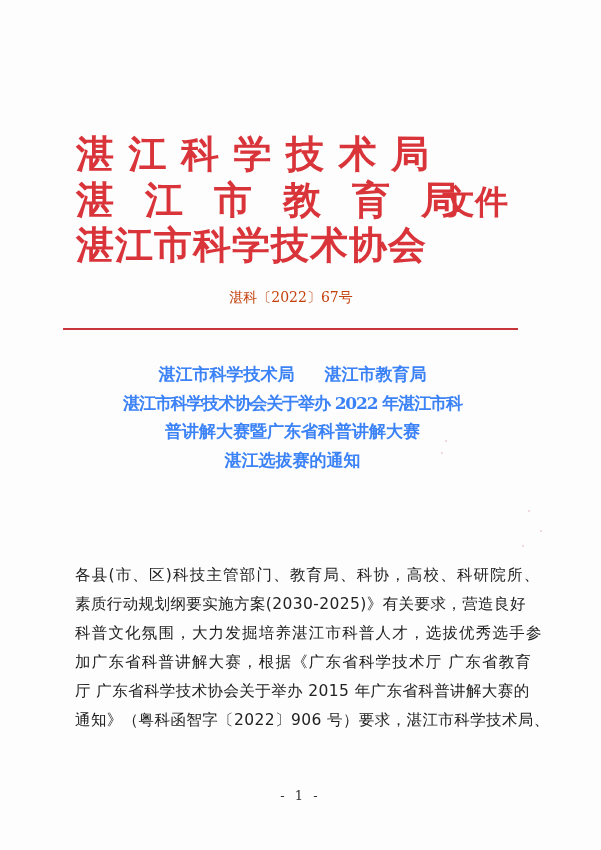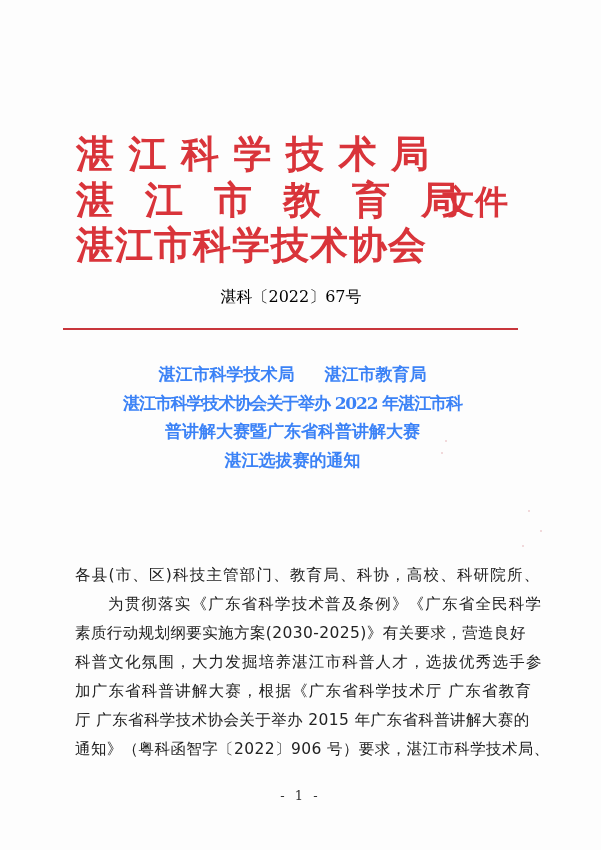--- a/index.html
+++ b/index.html
@@ -52,23 +52,23 @@
       color: #d9343a;
       white-space: nowrap;
     }
     
     .doc-number {
       position: absolute;
       left: 0;
       width: 582px;
       top: 286px;
       text-align: center;
-      font-size: 16px;
+      font-size: 14px;
       line-height: 22px;
-      color: #000000;
+      color: #c2410c;
     }
     .red-rule {
       position: absolute;
       left: 63px;
       top: 328px;
       width: 455px;
       height: 2px;
       background: #c8363c;
     }
     
@@ -149,21 +149,20 @@
     <span class="tl t1">
       <span>湛江市科学技术局</span><span class="gap"></span><span>湛江市教育局</span>
     </span>
     <span class="tl t2">湛江市科学技术协会关于举办 2022 年湛江市科</span>
     <span class="tl t3">普讲解大赛暨广东省科普讲解大赛</span>
     <span class="tl t4">湛江选拔赛的通知</span>
   </div>
 
   <div class="body-text">
     <span class="bl">各县(市、区)科技主管部门、教育局、科协，高校、科研院所、</span>
-    <span class="bl indent">为贯彻落实《广东省科学技术普及条例》《广东省全民科学</span>
     <span class="bl tight">素质行动规划纲要实施方案(2030-2025)》有关要求，营造良好</span>
     <span class="bl">科普文化氛围，大力发掘培养湛江市科普人才，选拔优秀选手参</span>
     <span class="bl">加广东省科普讲解大赛，根据《广东省科学技术厅 广东省教育</span>
     <span class="bl tight">厅 广东省科学技术协会关于举办 2015 年广东省科普讲解大赛的</span>
     <span class="bl tight">通知》（粤科函智字〔2022〕906 号）要求，湛江市科学技术局、</span>
   </div>
 
   <div class="page-number">- 1 -</div>
 
   <span class="speck" style="left:528px;top:510px;"></span>

